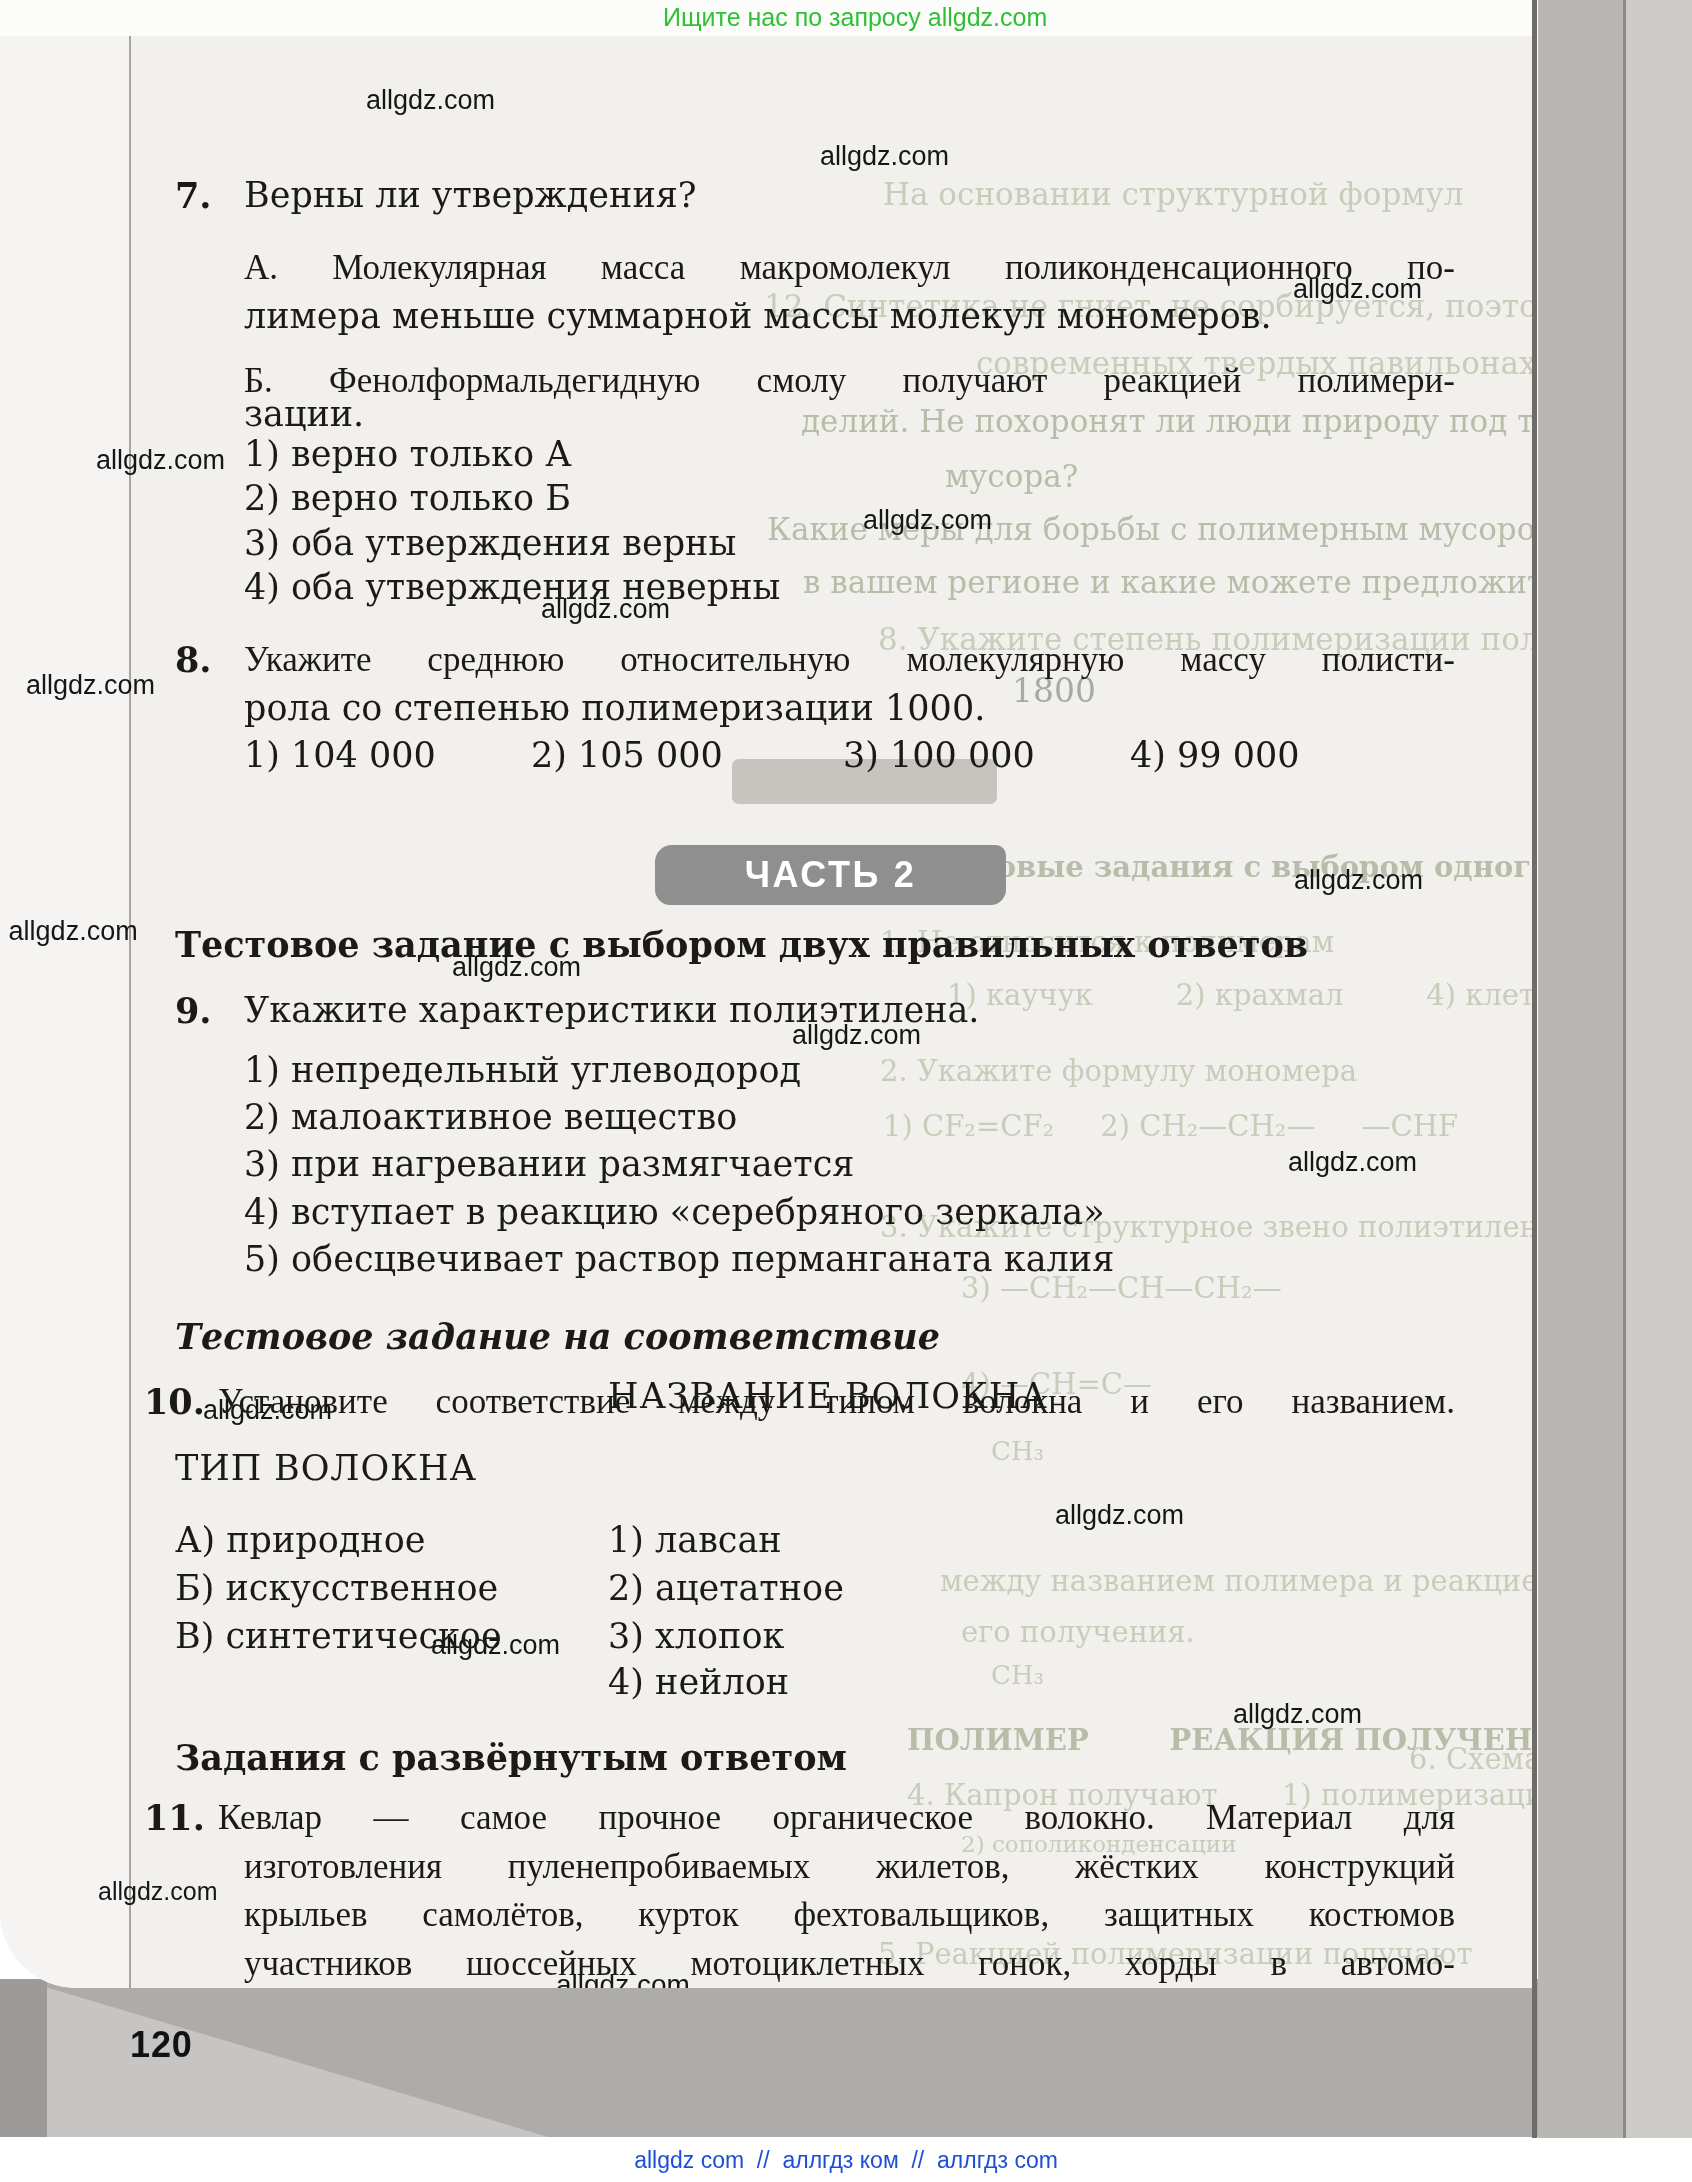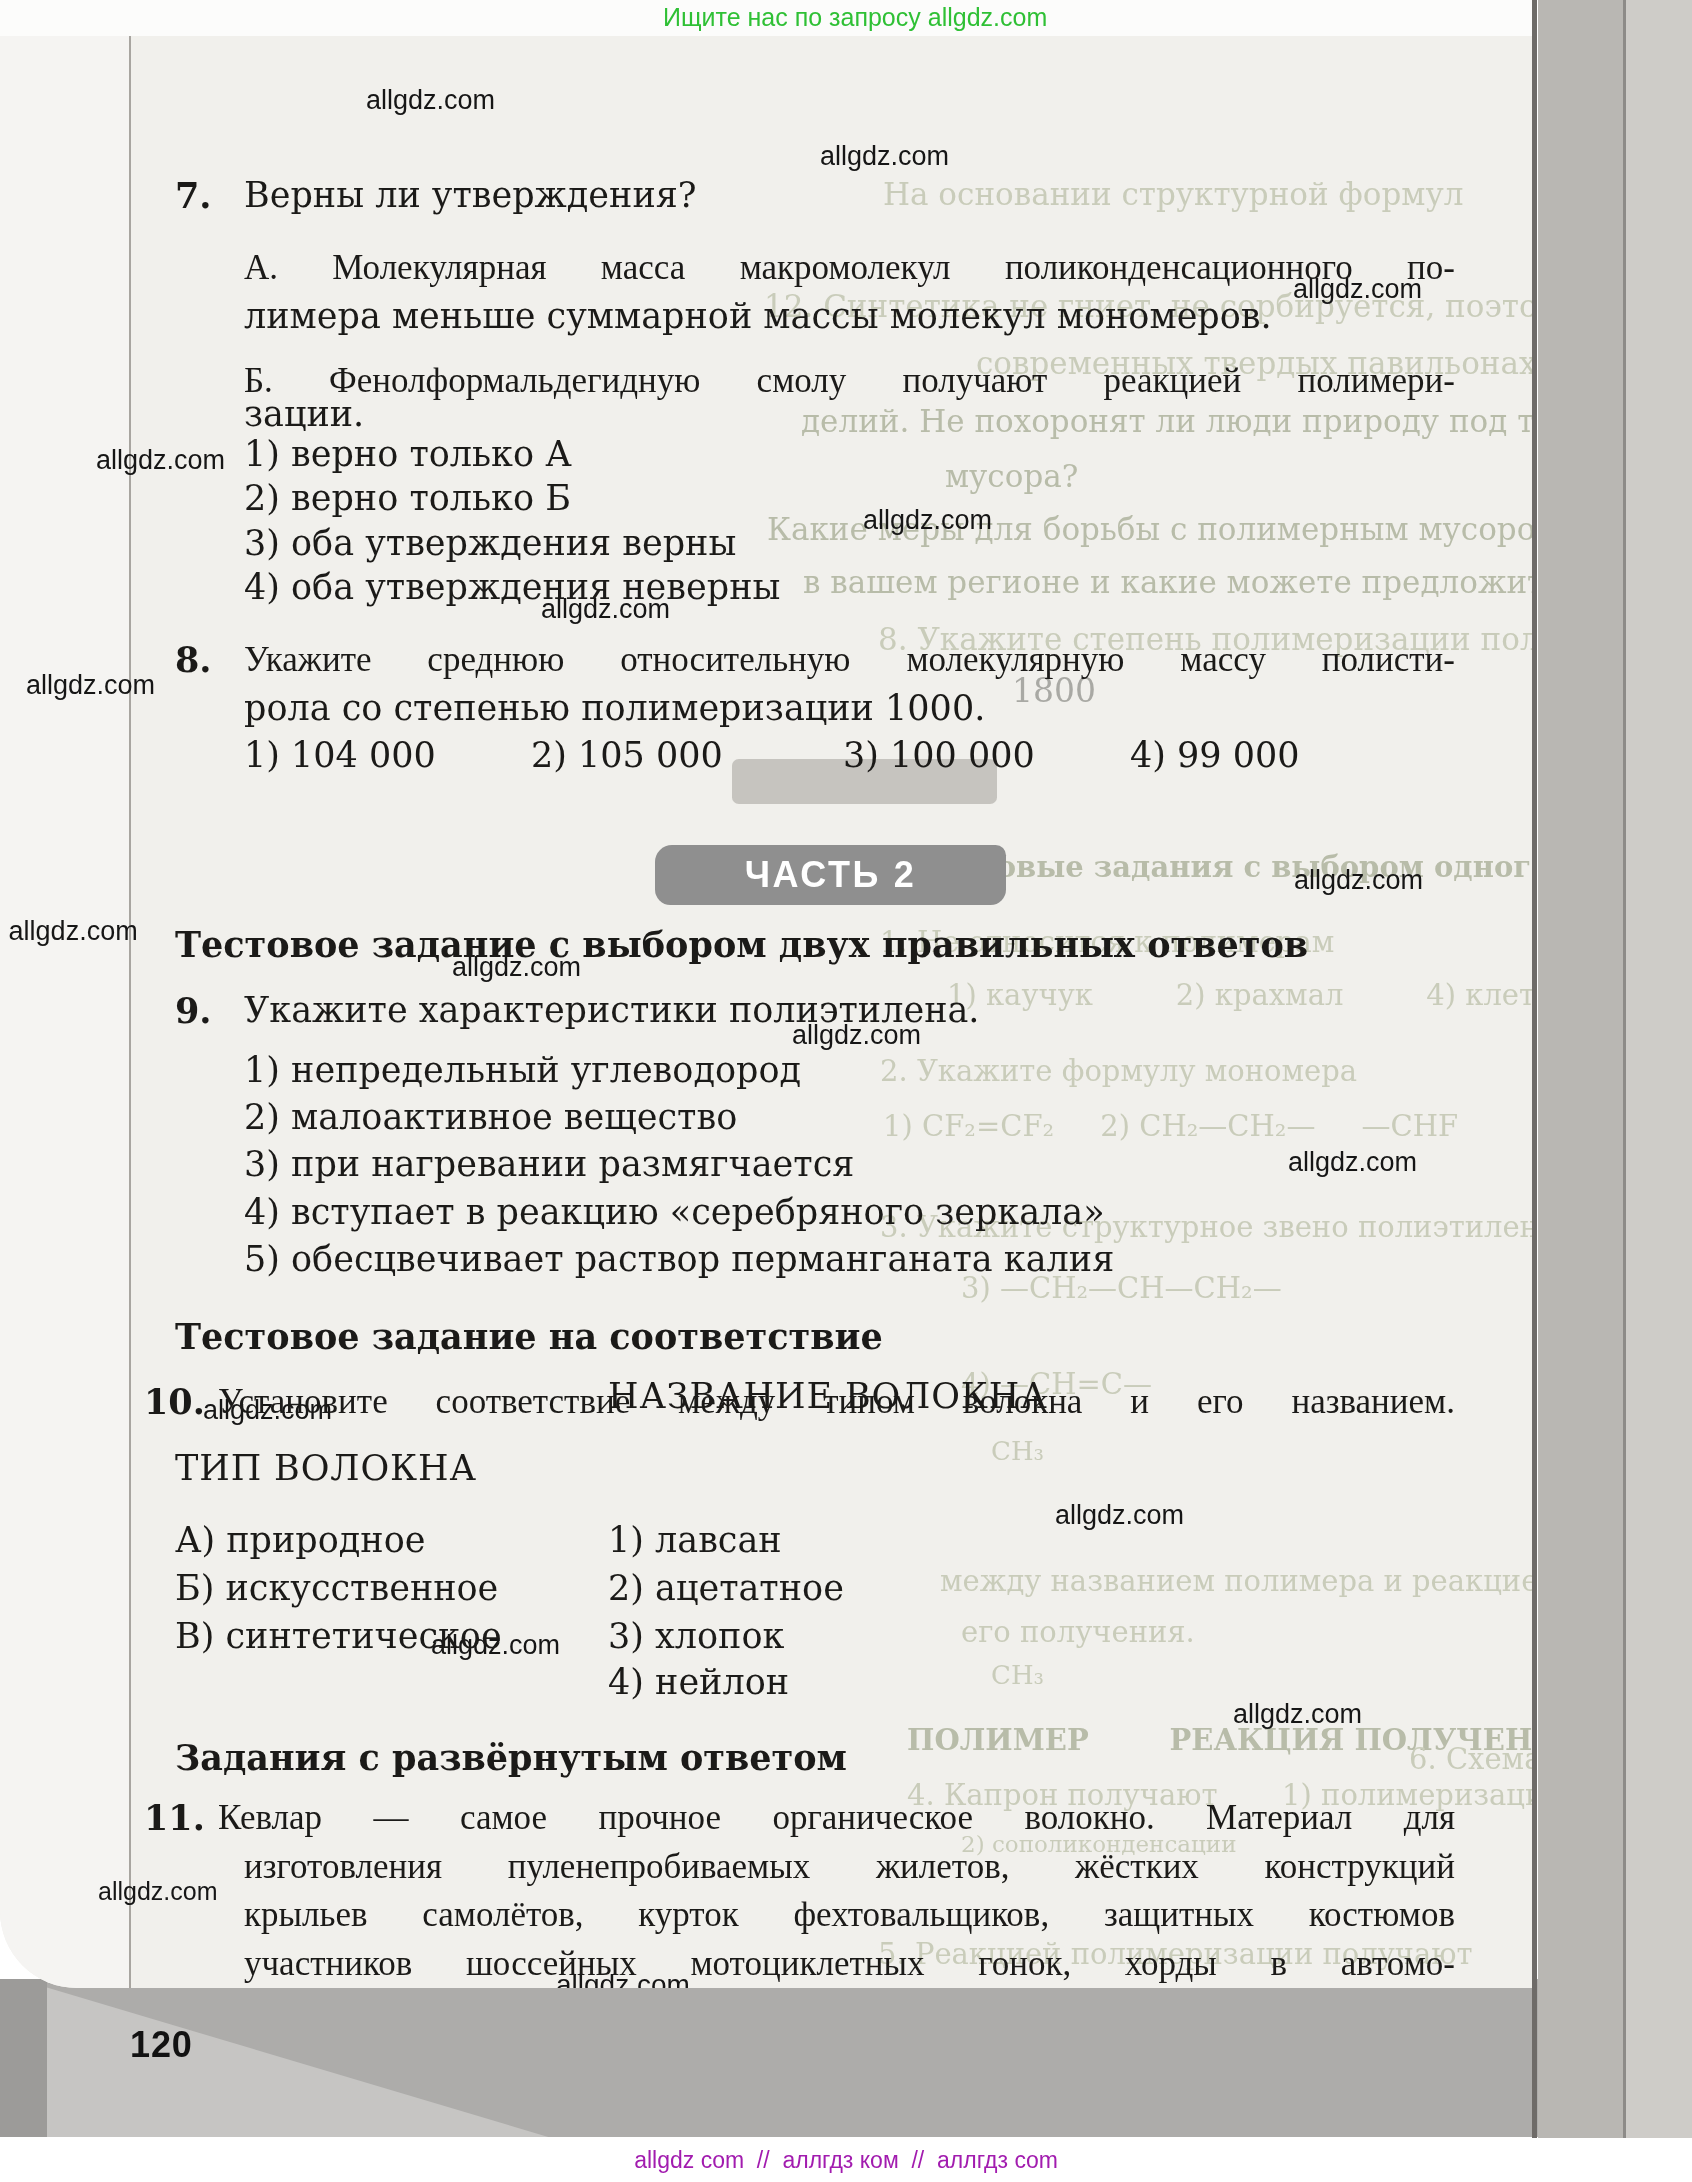--- a/index.html
+++ b/index.html
@@ -15,21 +15,21 @@
   .paper-edgeline{position:absolute;left:129px;top:0;width:1.7px;height:100%;background:#a8a5a0;}
   .topstrip{position:absolute;left:0;top:0;width:1532px;height:36px;background:#fcfcfb;z-index:4;}
   .fold{position:absolute;left:1532px;top:0;width:5.1px;height:2138px;background:#6e6b68;z-index:4;}
   .sideA{position:absolute;left:1538px;top:0;width:86px;height:2138px;background:#b9b7b3;z-index:4;}
   .crease{position:absolute;left:1623px;top:0;width:2.6px;height:2138px;background:#8d8b88;z-index:4;}
   .sideB{position:absolute;left:1626px;top:0;width:67px;height:2138px;background:#ceccc8;z-index:4;}
   .footerbar{position:absolute;left:0;top:2138px;width:1692px;height:45px;background:#ffffff;z-index:5;
              display:flex;align-items:center;justify-content:center;}
   .promo-top{position:absolute;left:663px;top:3.4px;z-index:6;font-family:"Liberation Sans","DejaVu Sans",sans-serif;
              font-size:25px;color:#2fc035;white-space:pre;}
-  .promo-bottom{font-family:"Liberation Sans","DejaVu Sans",sans-serif;font-size:23px;color:#a21caf;white-space:pre;}
+  .promo-bottom{font-family:"Liberation Sans","DejaVu Sans",sans-serif;font-size:23px;color:#1d4ed8;white-space:pre;}
   .pagenum{position:absolute;left:130px;top:2024px;z-index:6;font-family:"Liberation Sans","DejaVu Sans",sans-serif;
            font-weight:700;font-size:36px;color:#121212;letter-spacing:0.9px;}
   .tline{position:absolute;font-size:35px;line-height:1.12;white-space:pre;}
   .jline{white-space:normal;text-align:justify;text-align-last:justify;font-family:Liberation Serif, serif;}
   .bold{font-weight:700;}
   .caps{letter-spacing:0.9px;}
   .banner{position:absolute;left:655px;top:809px;width:351px;height:60px;background:#8f8f8f;
           border-radius:17px 10.3px 15.4px 15.4px;display:flex;align-items:center;justify-content:center;z-index:7;}
   .banner span{font-family:"Liberation Sans","DejaVu Sans",sans-serif;font-weight:700;font-size:36px;
                color:#ffffff;letter-spacing:2.6px;}
@@ -109,21 +109,21 @@
     <div class="tline bold txt" style="left:175px;top:889px;">Тестовое задание с выбором двух правильных ответов</div>
 
     <div class="tline bold txt" style="left:175px;top:955px;">9.</div>
     <div class="tline txt" style="left:244px;top:955px;">Укажите характеристики полиэтилена.</div>
     <div class="tline txt" style="left:244px;top:1015px;">1) непредельный углеводород</div>
     <div class="tline txt" style="left:244px;top:1062px;">2) малоактивное вещество</div>
     <div class="tline txt" style="left:244px;top:1109px;">3) при нагревании размягчается</div>
     <div class="tline txt" style="left:244px;top:1157px;">4) вступает в реакцию «серебряного зеркала»</div>
     <div class="tline txt" style="left:244px;top:1204px;">5) обесцвечивает раствор перманганата калия</div>
 
-    <div class="tline bold txt" style="left:175px;top:1281px;">Тестовое задание на соответствие</div>
+    <div class="tline bold txt" style="left:175px;top:1281px;font-style:italic;">Тестовое задание на соответствие</div>
 
     <div class="tline bold txt" style="left:144px;top:1346px;">10.</div>
     <div class="tline jline txt" style="left:218px;top:1346px;width:1237px;">Установите соответствие между типом волокна и его названием.</div>
     <div class="tline caps txt" style="left:175px;top:1413px;">ТИП ВОЛОКНА</div>
     <div class="tline caps txt" style="left:608px;top:1341px;">НАЗВАНИЕ ВОЛОКНА</div>
     <div class="tline txt" style="left:175px;top:1485px;">А) природное</div>
     <div class="tline txt" style="left:175px;top:1533px;">Б) искусственное</div>
     <div class="tline txt" style="left:175px;top:1581px;">В) синтетическое</div>
     <div class="tline txt" style="left:608px;top:1485px;">1) лавсан</div>
     <div class="tline txt" style="left:608px;top:1533px;">2) ацетатное</div>

